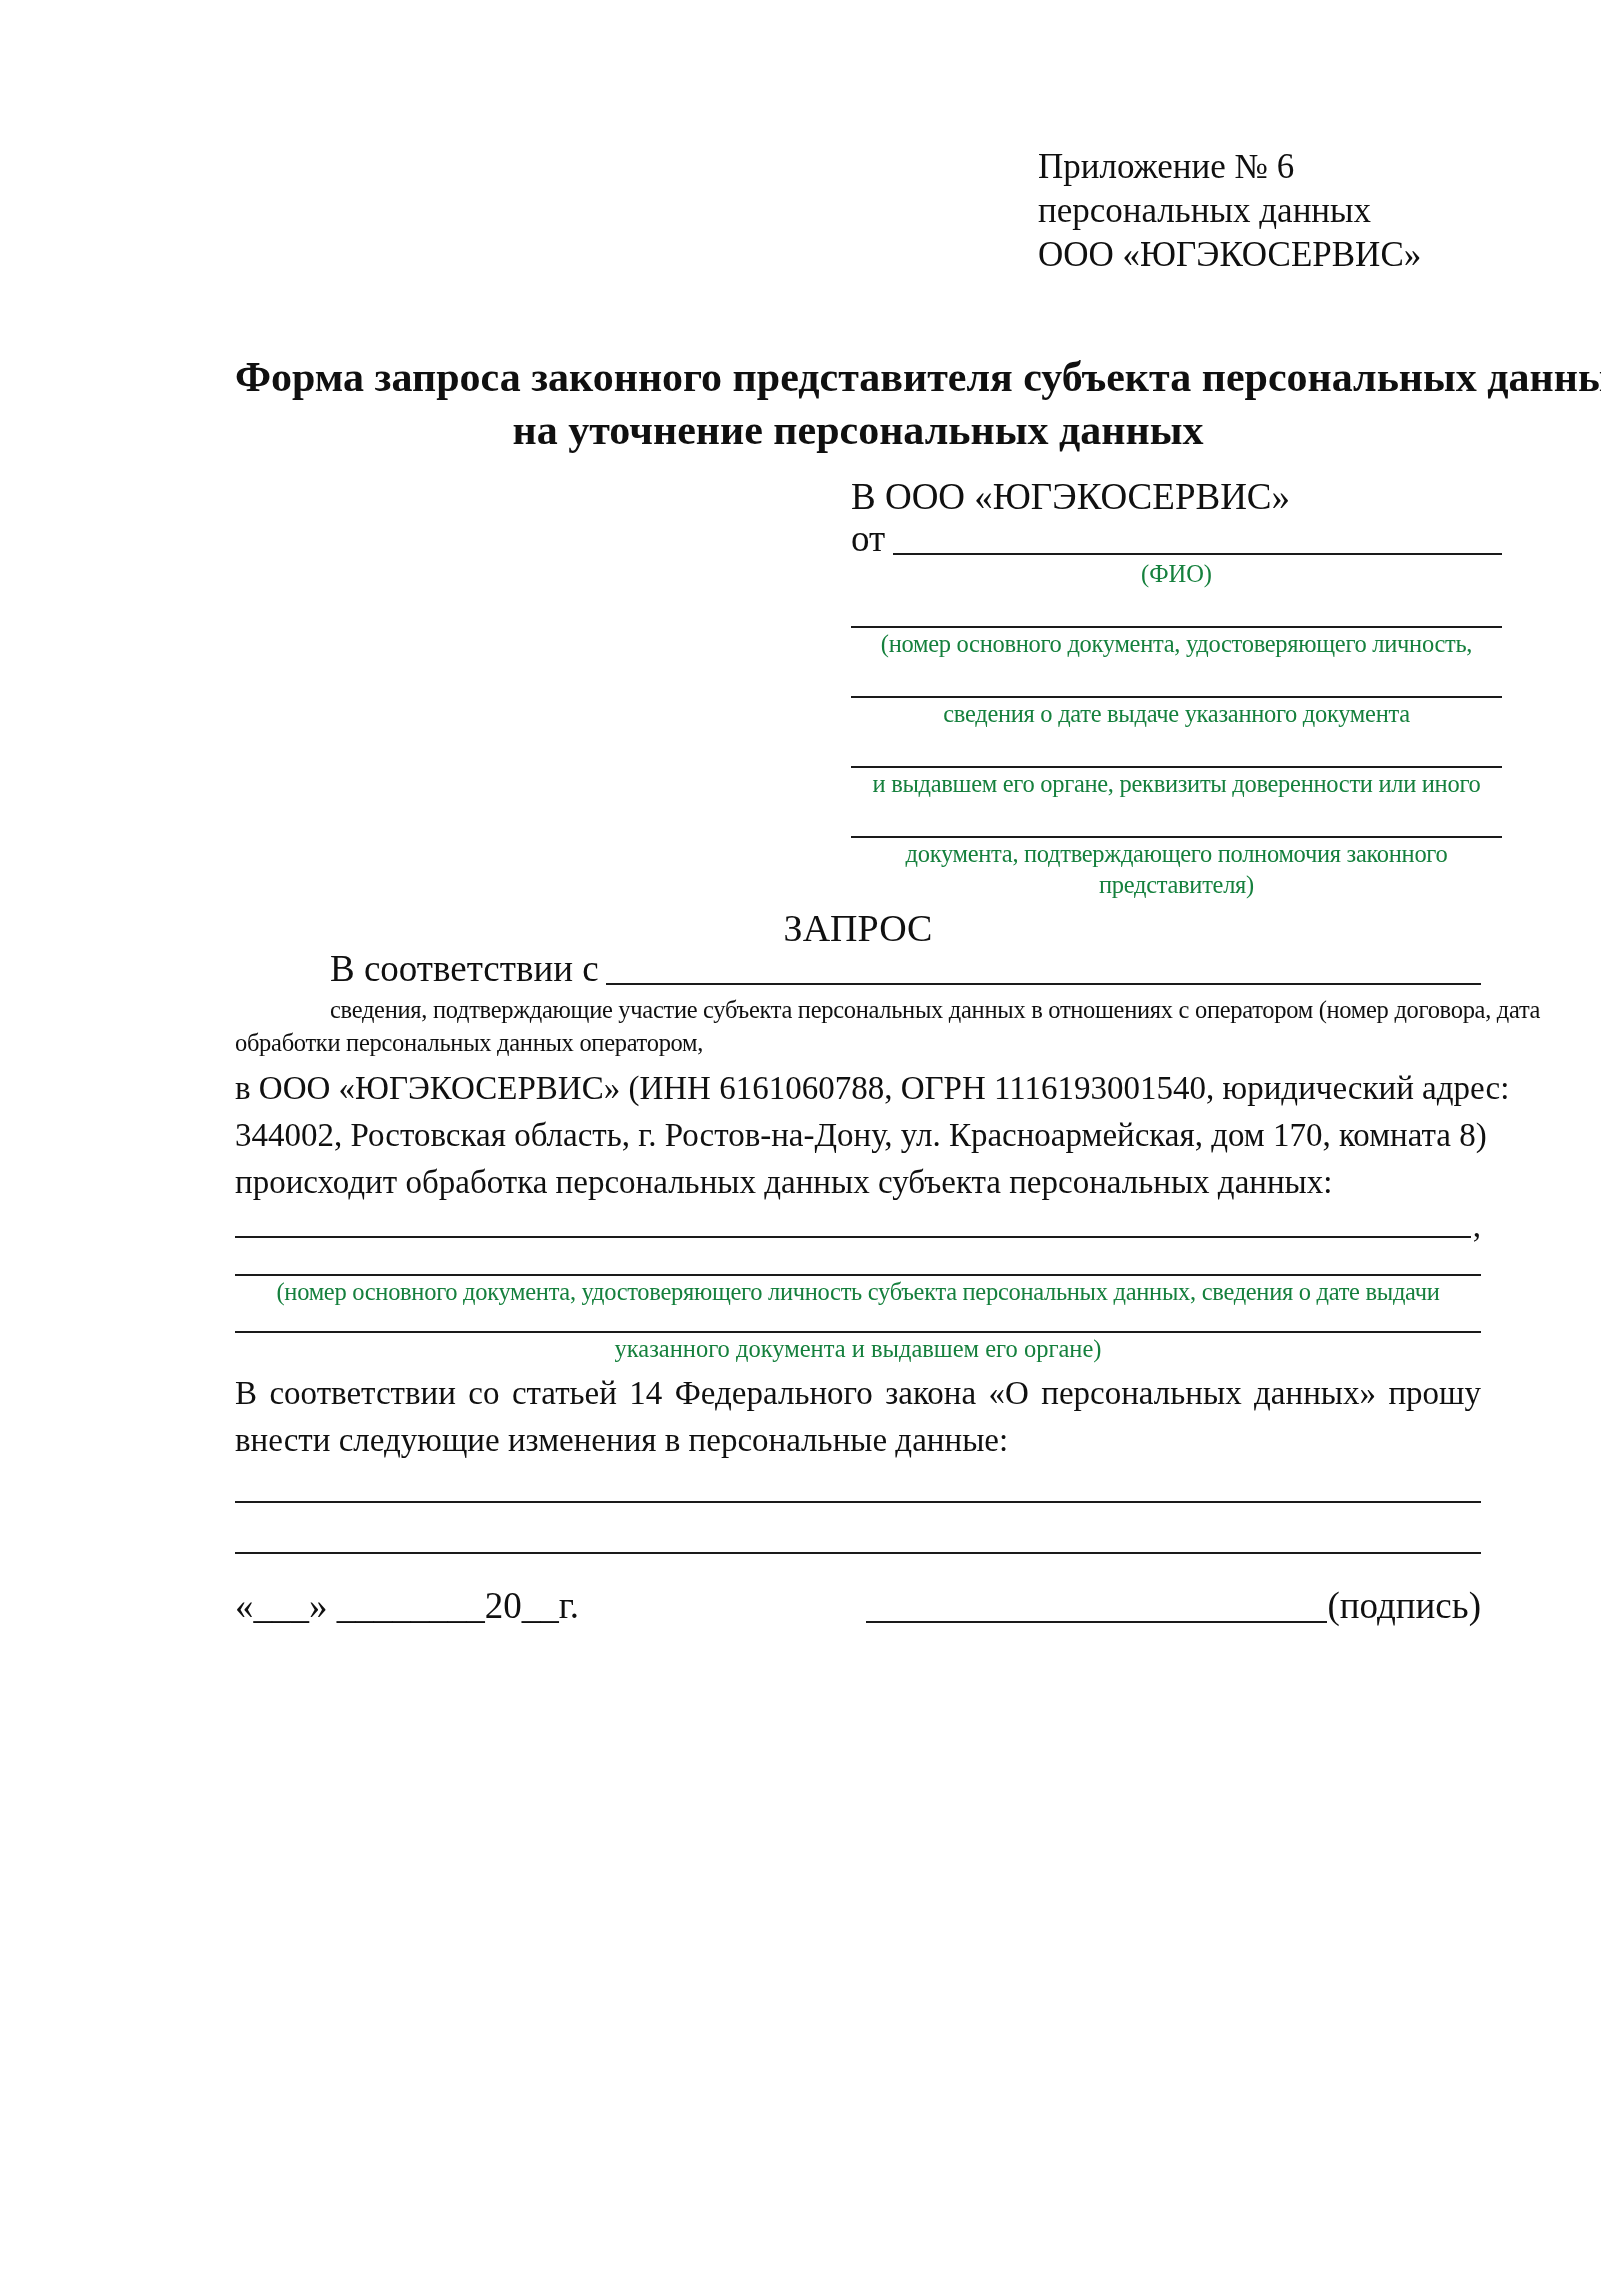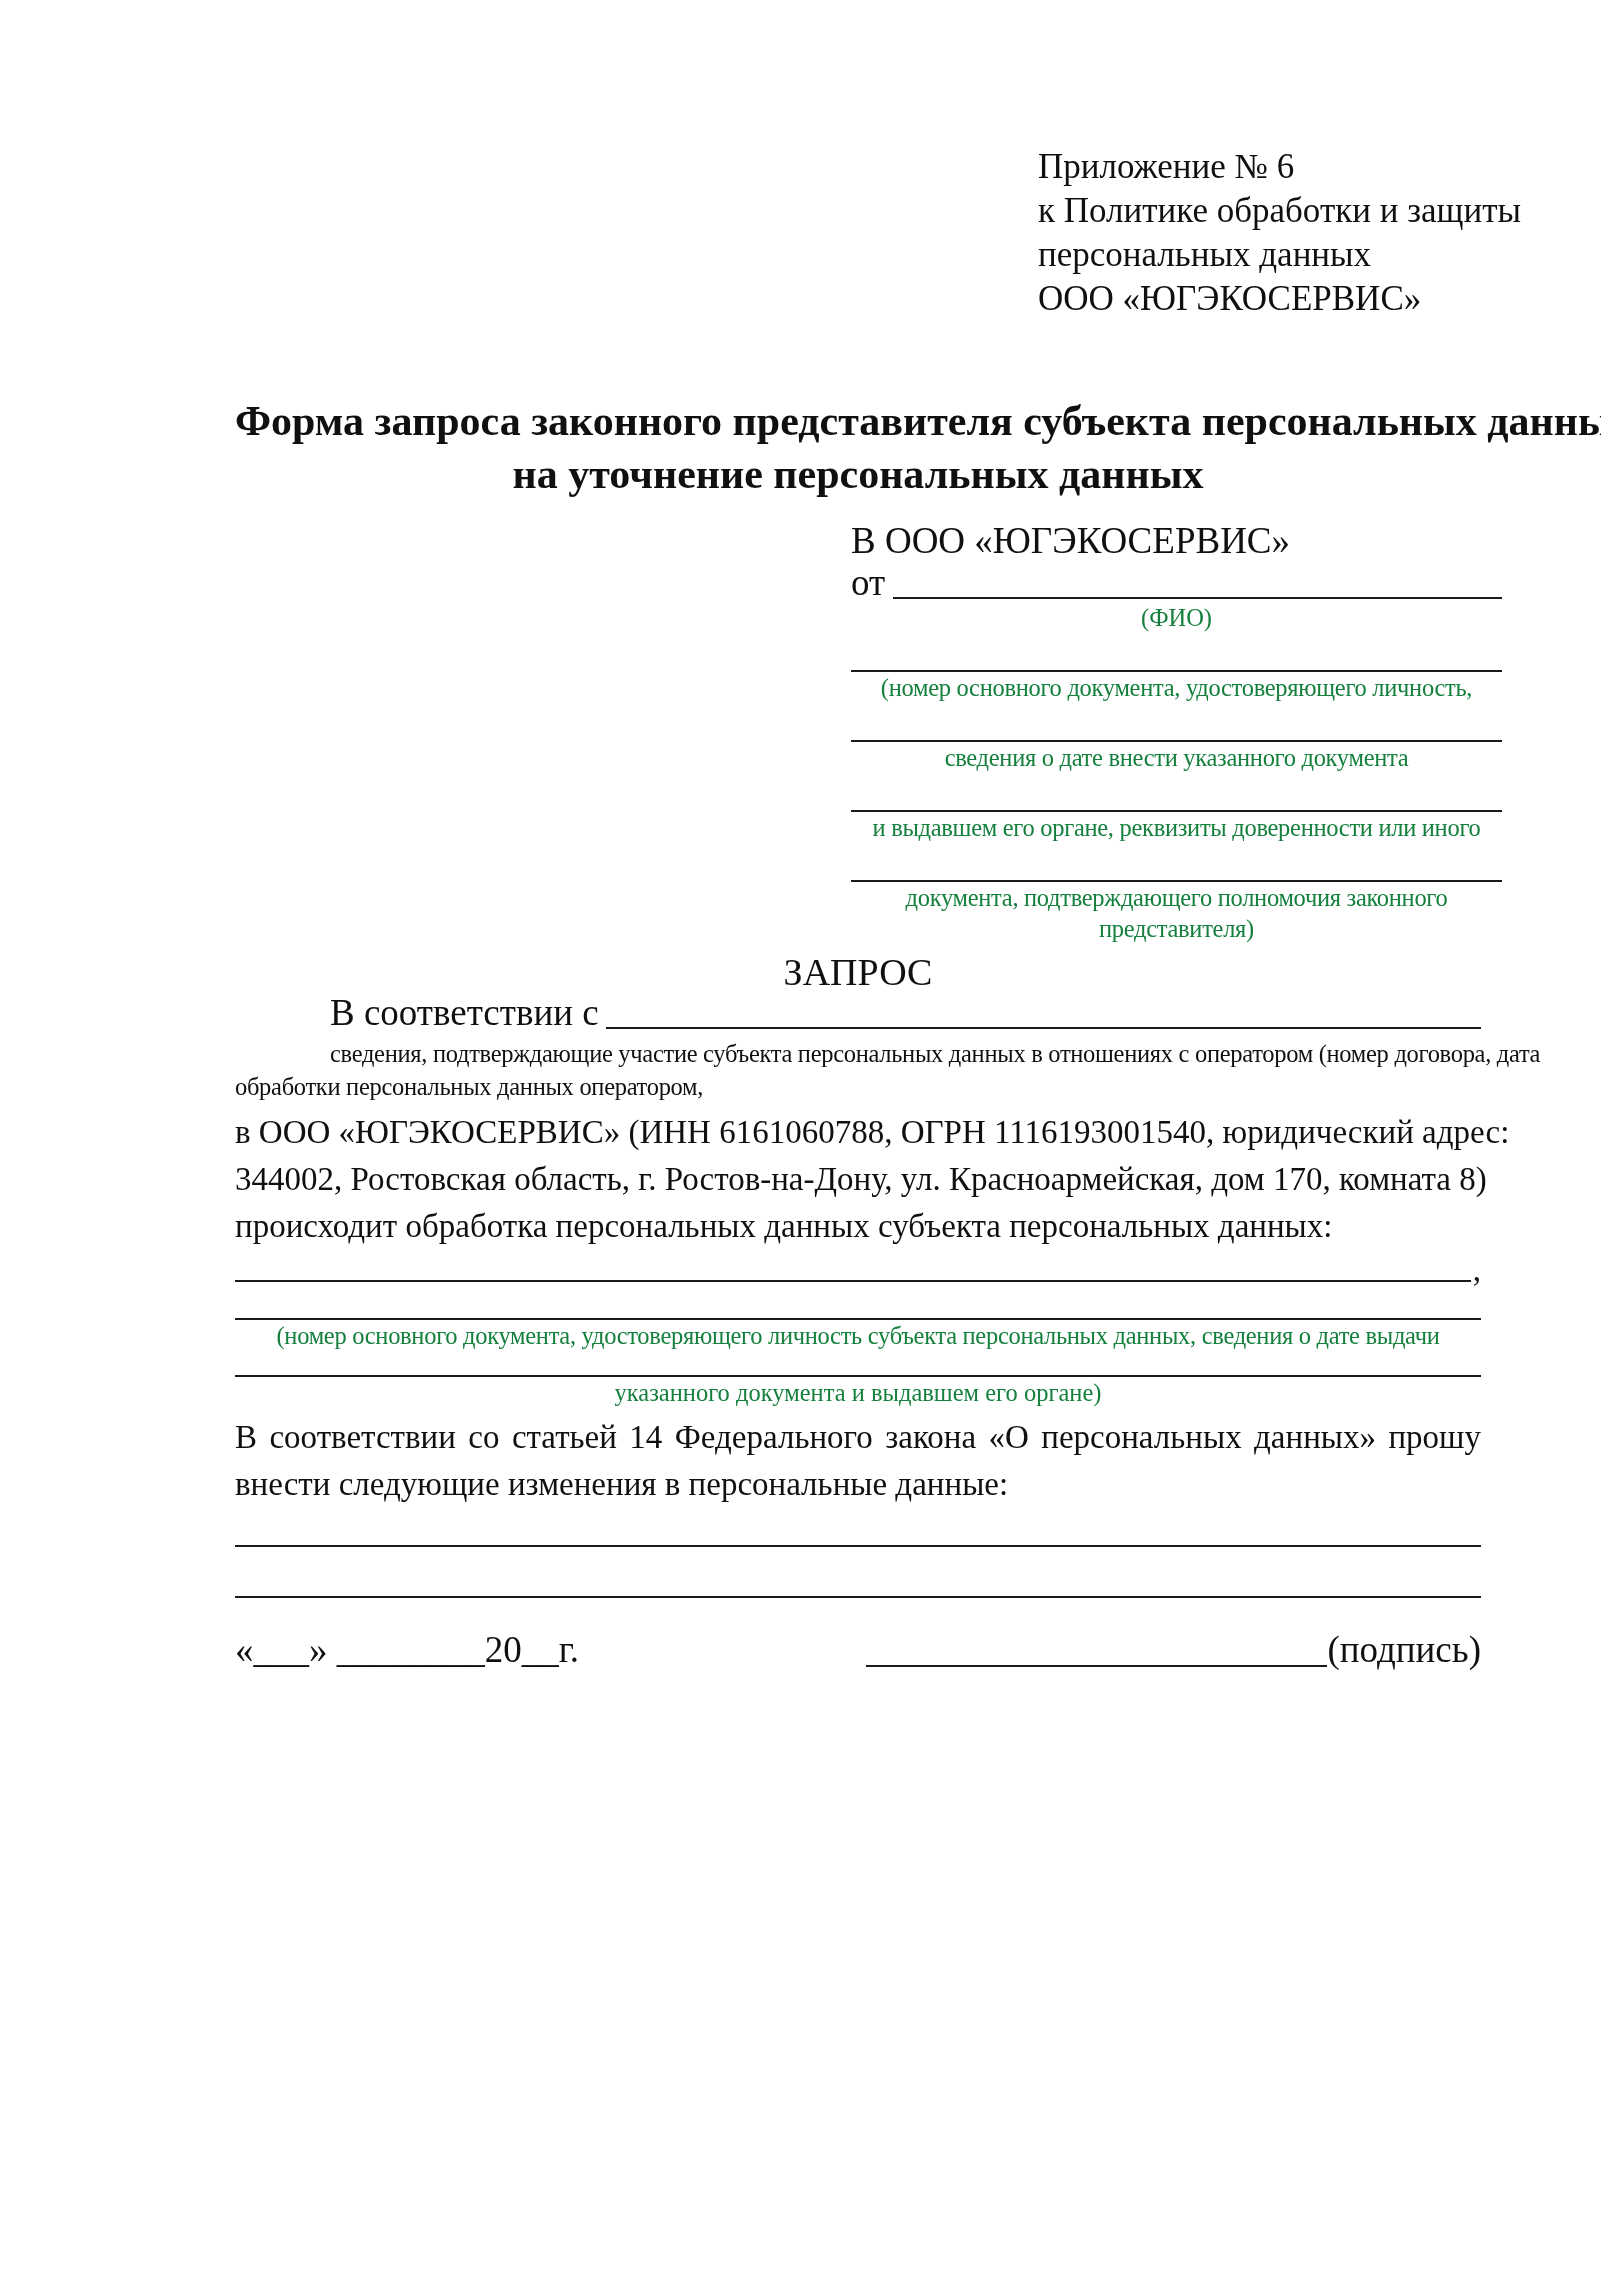--- a/index.html
+++ b/index.html
@@ -59,21 +59,20 @@
   .sig-fill { width:461px; border-bottom:2.9px solid #1a1a1a; margin-bottom:4.9px; }
   .sig-cap { align-self:flex-end; white-space:nowrap; }
 </style>
 </head>
 <body>
 
 <div class="page">
 
   <div class="annex">
     <div class="line">Приложение № 6</div>
-    <div class="line">к Политике обработки и защиты</div>
     <div class="line">персональных данных</div>
     <div class="line">ООО «ЮГЭКОСЕРВИС»</div>
   </div>
 
   <div class="title">
     <div class="line">Форма запроса законного представителя субъекта персональных данных</div>
     <div class="line">на уточнение персональных данных</div>
   </div>
 
   <div class="addr">
@@ -81,21 +80,21 @@
     <div class="addr-from">
       <span class="lbl">от</span>
       <span class="fill"></span>
     </div>
     <div class="cap center">(ФИО)</div>
 
     <div class="fill-blk"></div>
     <div class="cap center tight">(номер основного документа, удостоверяющего личность,</div>
 
     <div class="fill-blk"></div>
-    <div class="cap center tight">сведения о дате внести указанного документа</div>
+    <div class="cap center tight">сведения о дате выдаче указанного документа</div>
 
     <div class="fill-blk"></div>
     <div class="cap center tight">и выдавшем его органе, реквизиты доверенности или иного</div>
 
     <div class="fill-blk"></div>
     <div class="cap center tight">документа, подтверждающего полномочия законного представителя)</div>
   </div>
 
   <div class="zapros">ЗАПРОС</div>
 

